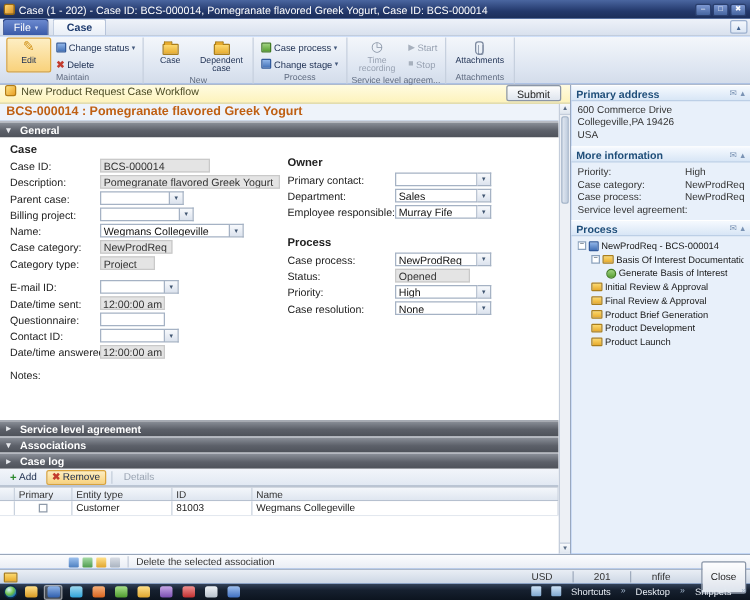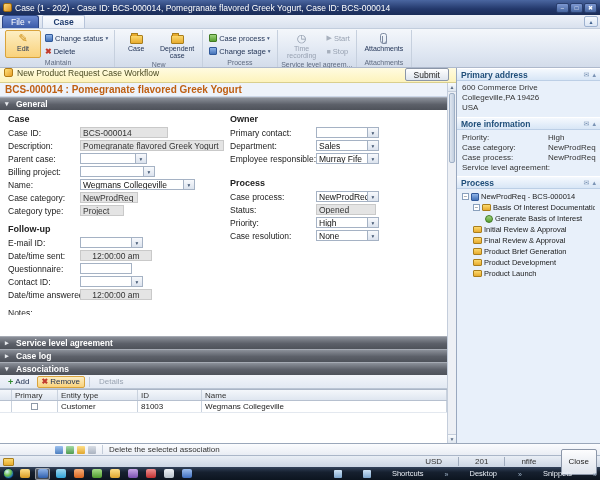--- a/index.html
+++ b/index.html
@@ -60,31 +60,31 @@
   .formbody{flex:1;display:flex;overflow:hidden}
   .sections{flex:1;display:flex;flex-direction:column;overflow:hidden}
 
   .fheader{height:14px;flex:none;background:#eef3fa;border-bottom:1px solid #cdd8e8;display:flex;align-items:center;padding:0 5px;font-size:10px;font-weight:bold;color:#bf5f12;white-space:nowrap;overflow:hidden}
   .secbar{height:13px;flex:none;background:linear-gradient(#8b9099,#5c6069 55%,#4e525a);color:#fff;display:flex;align-items:center;gap:4px;padding:0 5px;font-size:8.5px;font-weight:bold;border-top:1px solid #a6abb4}
   .secarrow{font-size:7px;color:#e8eaee;width:7px;flex:none}
 
   
   .genbody{height:226px;flex:none;background:#fff;position:relative;overflow:hidden}
   .colL{position:absolute;left:8px;top:3px;width:216px}
-  .colR{position:absolute;left:230px;top:3px;width:214px}
+  .colR{position:absolute;left:230px;top:14px;width:214px}
   .gtitle{font-size:9px;font-weight:bold;color:#222;height:13px;line-height:12px}
   .frow{display:flex;align-items:center;height:13px}
   .flabel{font-size:8.5px;color:#222;flex:none;white-space:nowrap;overflow:hidden}
   .colL .flabel{width:72px}
   .colR .flabel{width:86px}
   .ctrl{height:11px;border:1px solid #a5b2c4;background:#fff;font-size:8.5px;padding:0 2px;color:#111;display:flex;align-items:center;overflow:hidden;white-space:nowrap}
   .ctrl.ro{background:#e4e4e4;border-color:#c9c9c9;color:#333}
   .ctr{justify-content:center}
   .dd{width:11px;height:11px;flex:none;border:1px solid #a5b2c4;border-left:none;background:linear-gradient(#f7f9fc,#dce3ee);font-size:5.5px;color:#3f5470;display:flex;align-items:center;justify-content:center}
-  .w44{width:44px}.w52{width:52px}.w56{width:56px}.w58{width:58px}.w60{width:60px}.w64{width:64px}.w66{width:52px}.w72{width:72px}.w88{width:88px}.w104{width:104px}.w148{width:148px}
+  .w44{width:44px}.w52{width:52px}.w56{width:56px}.w58{width:58px}.w60{width:60px}.w64{width:64px}.w66{width:66px}.w72{width:52px}.w88{width:88px}.w104{width:104px}.w148{width:148px}
   .gap6{height:6px}.gap12{height:12px}
   .notesarea{position:absolute;left:8px;right:6px;top:205px;bottom:3px;background:#fff}
 
   
   .atoolbar{height:14px;flex:none;background:linear-gradient(#f2f5fa,#e2e9f3);border-bottom:1px solid #bac5d4;display:flex;align-items:center;gap:2px;padding:0 3px}
   .tbtn{display:flex;align-items:center;gap:2px;height:12px;padding:0 4px;font-size:8px;color:#1c2c4c;border:1px solid transparent;border-radius:2px}
   .plus{color:#2e8a2e;font-weight:bold;font-size:9px}
   .tbtn.hl{background:linear-gradient(#fdeec3,#f9d27c);border-color:#d9a33c}
   .tbtn.dis{color:#9aa4b2}
   .tsep{width:1px;height:10px;background:#c3cdda;margin:0 2px}
@@ -136,21 +136,21 @@
   .taskbar{height:13px;background:linear-gradient(#33425a,#16202f 40%,#0c141f);display:flex;align-items:center;gap:3px;padding:0 3px}
   .orb{width:11px;height:11px;border-radius:50%;background:radial-gradient(circle at 35% 30%,#d6f1ff,#6cc04a 45%,#1c6fbd 75%,#0b3a6b);border:1px solid #0a2b4e;flex:none}
   .tbox{display:flex;align-items:center;justify-content:center;width:15px;height:12px;border-radius:2px;flex:none}
   .tbox.active{background:rgba(255,255,255,.22);border:1px solid rgba(255,255,255,.45)}
   .ti{width:10px;height:9px;border-radius:2px}
   .t1{background:linear-gradient(#ffe08a,#d89a22)}.t2{background:linear-gradient(#8fb4e8,#2f5fae)}
   .t3{background:linear-gradient(#9fd9f0,#2fa3d8)}.t4{background:linear-gradient(#f7b07a,#d8641f)}
   .t5{background:linear-gradient(#a8e08a,#4f9b2f)}.t6{background:linear-gradient(#ffe08a,#e0a62e)}
   .t7{background:linear-gradient(#c8a8e8,#7a4fb0)}.t8{background:linear-gradient(#f09090,#c03030)}
   .t9{background:linear-gradient(#eef2f6,#b8c2cc)}.t10{background:linear-gradient(#9fc0ef,#3f6fc0)}
-  .tlabels{margin-left:auto;display:flex;align-items:flex-end;gap:21px;color:#e8edf4;font-size:7.5px}
+  .tlabels{margin-left:auto;display:flex;align-items:flex-start;gap:8px;color:#e8edf4;font-size:7.5px}
   .tchev{color:#9fb2c8;font-size:7px}
   .trayico{width:8px;height:8px;border-radius:1px;background:linear-gradient(#cfe3f6,#7fa7cf);flex:none}
 </style>
 </head>
 <body>
 
 <div id="root">
 
   <div class="titlebar">
     <span class="app-ico"></span>
@@ -311,21 +311,20 @@
               <div class="frow">
                 <span class="flabel">Case category:</span>
                 <span class="ctrl ro w58">NewProdReq</span>
               </div>
               <div class="frow">
                 <span class="flabel">Category type:</span>
                 <span class="ctrl ro w44">Project</span>
               </div>
 
               <div class="gap6"></div>
-              <div class="gtitle">Follow-up</div>
 
               <div class="frow">
                 <span class="flabel">E-mail ID:</span>
                 <span class="ctrl w52"></span>
                 <span class="dd">▾</span>
               </div>
               <div class="frow">
                 <span class="flabel">Date/time sent:</span>
                 <span class="ctrl ro ctr w72">12:00:00 am</span>
               </div>
@@ -392,27 +391,27 @@
 
             <div class="notesarea"></div>
           </div>
 
           <div class="secbar">
             <span class="secarrow">▸</span>
             <span>Service level agreement</span>
           </div>
 
           <div class="secbar">
+            <span class="secarrow">▾</span>
+            <span>Associations</span>
+          </div>
+
+          <div class="secbar">
             <span class="secarrow">▸</span>
             <span>Case log</span>
-          </div>
-
-          <div class="secbar">
-            <span class="secarrow">▾</span>
-            <span>Associations</span>
           </div>
 
           <div class="atoolbar">
             <span class="tbtn">
               <span class="plus">+</span>
               <span>Add</span>
             </span>
             <span class="tbtn hl">
               <span class="ico-x">✖</span>
               <span>Remove</span>

